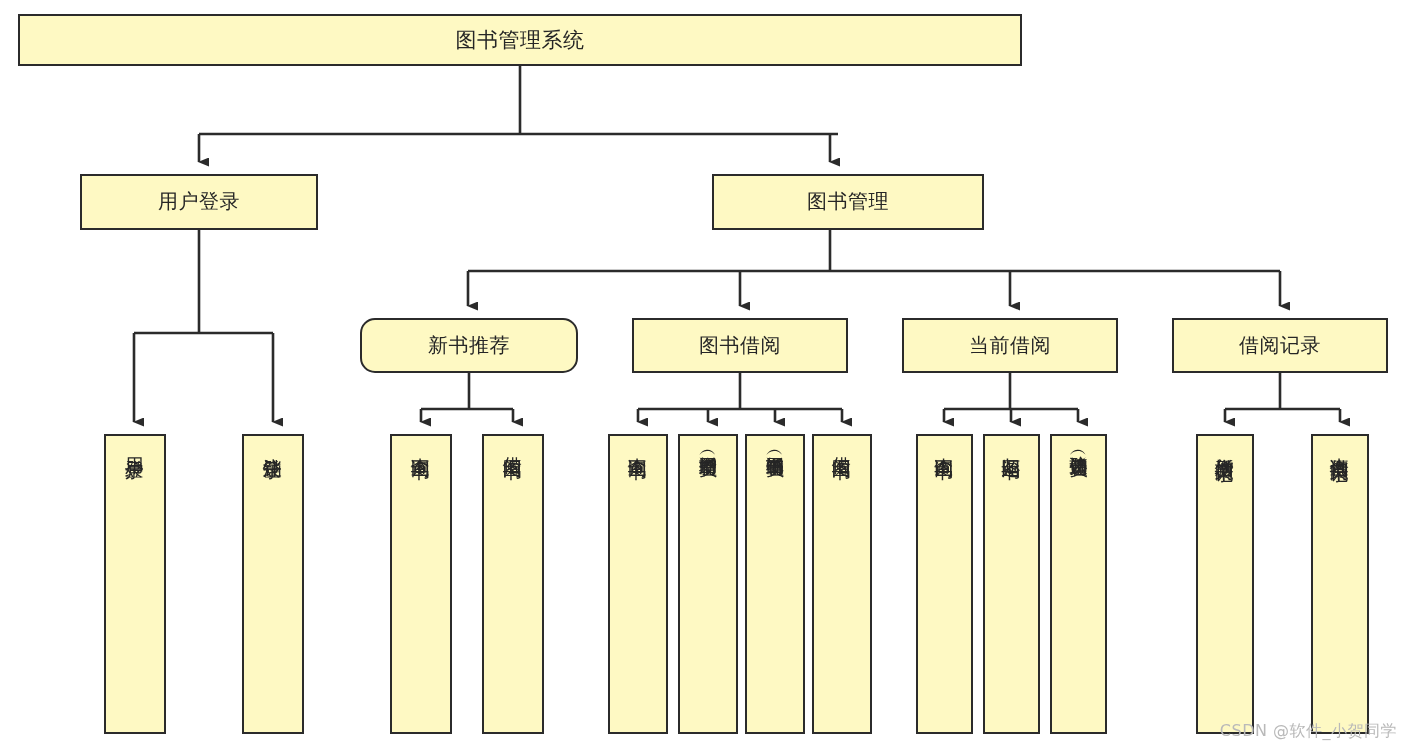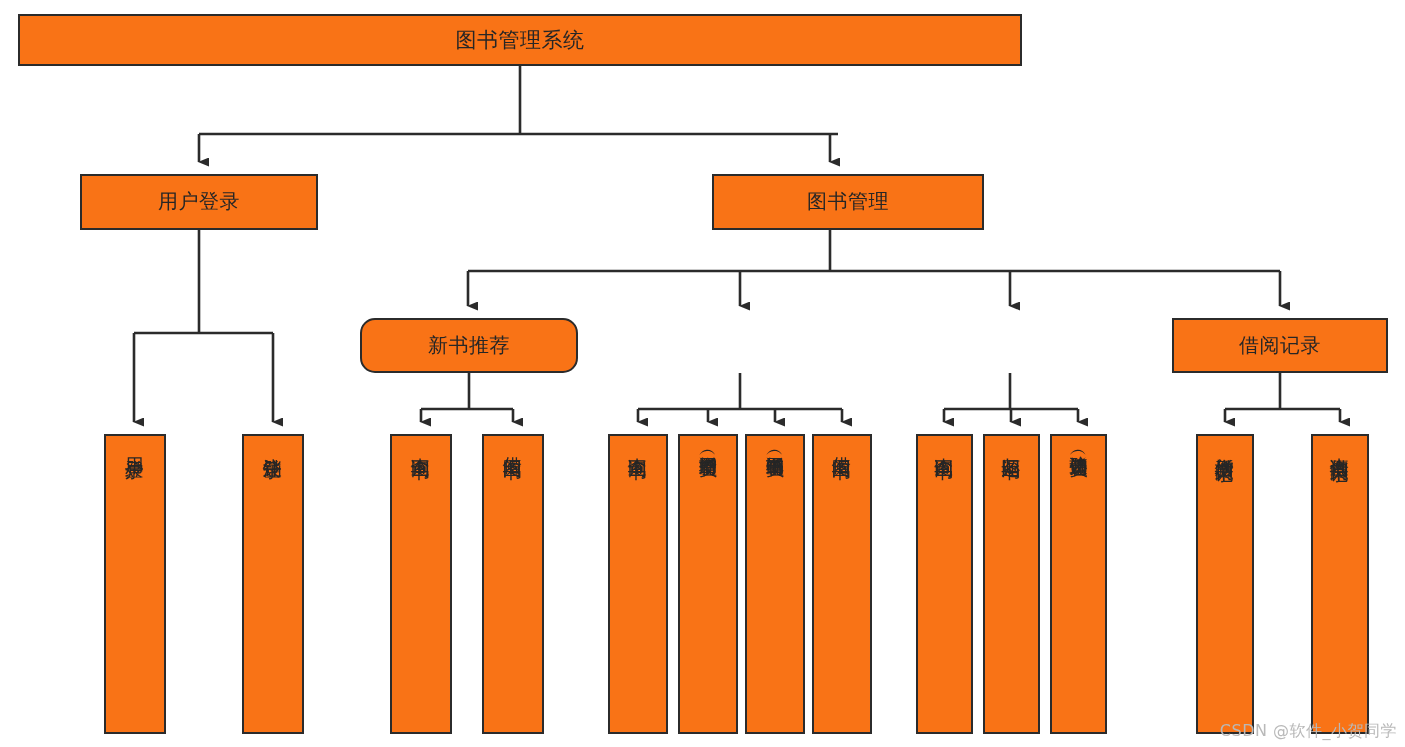--- a/index.html
+++ b/index.html
@@ -25,21 +25,21 @@
     position: absolute;
     left: 0;
     top: 0;
     width: 1405px;
     height: 747px;
     pointer-events: none;
   }
   .node {
     position: absolute;
     box-sizing: border-box;
-    background: #f97316;
+    background: #fef9c3;
     border: 2px solid #2b2b2b;
     display: flex;
     align-items: center;
     justify-content: center;
     color: #262626;
   }
   .node-label {
     display: block;
     text-align: center;
     line-height: 1.18;
@@ -139,20 +139,26 @@
   <div class="node level-1" style="left:80px; top:174px; width:238px; height:56px;">
     <span class="node-label">用户登录</span>
   </div>
   <div class="node level-1" style="left:712px; top:174px; width:272px; height:56px;">
     <span class="node-label">图书管理</span>
   </div>
 
   <div class="node level-2" style="left:360px; top:318px; width:218px; height:55px;border-radius:15px;">
     <span class="node-label">新书推荐</span>
   </div>
+  <div class="node level-2" style="left:632px; top:318px; width:216px; height:55px;">
+    <span class="node-label">图书借阅</span>
+  </div>
+  <div class="node level-2" style="left:902px; top:318px; width:216px; height:55px;">
+    <span class="node-label">当前借阅</span>
+  </div>
   <div class="node level-2" style="left:1172px; top:318px; width:216px; height:55px;">
     <span class="node-label">借阅记录</span>
   </div>
 
   <div class="node leaf" style="left:104px; top:434px; width:62px; height:300px;">
     <span class="node-label">用户登录</span>
   </div>
   <div class="node leaf" style="left:242px; top:434px; width:62px; height:300px;">
     <span class="node-label">注销登录</span>
   </div>

